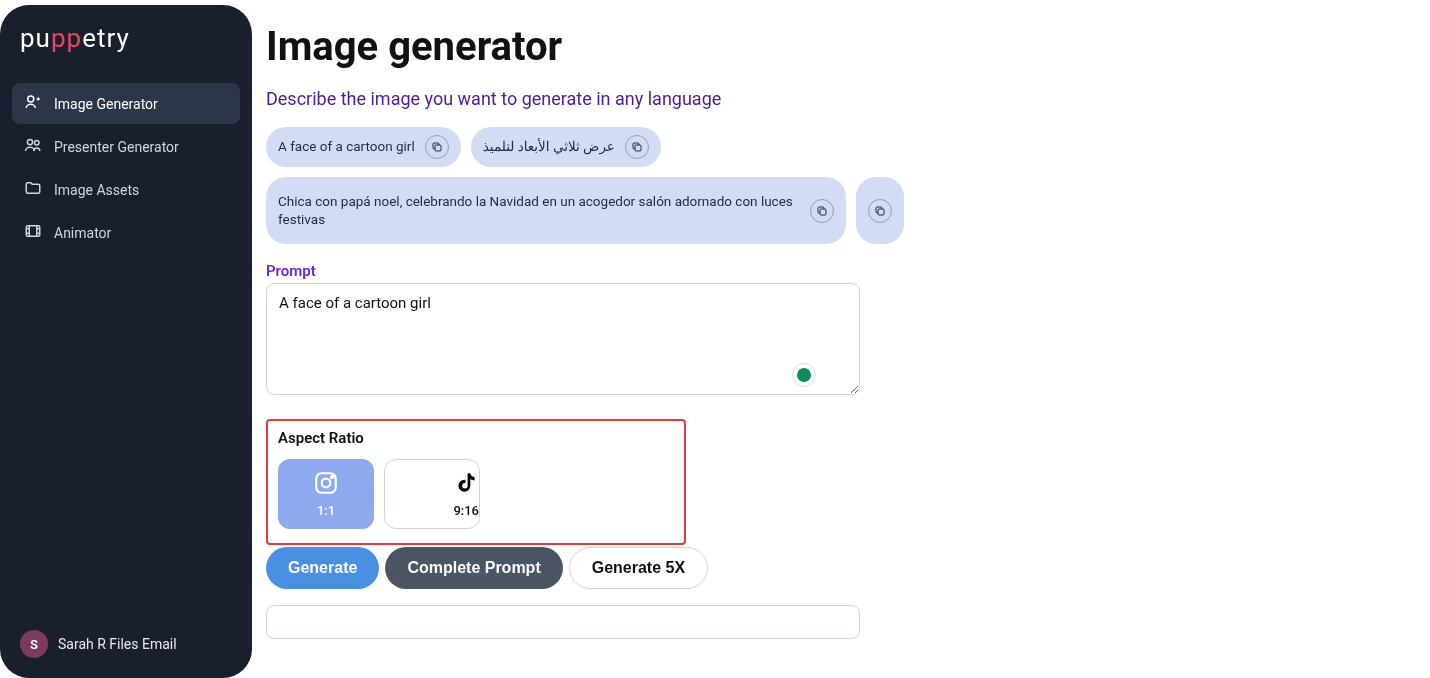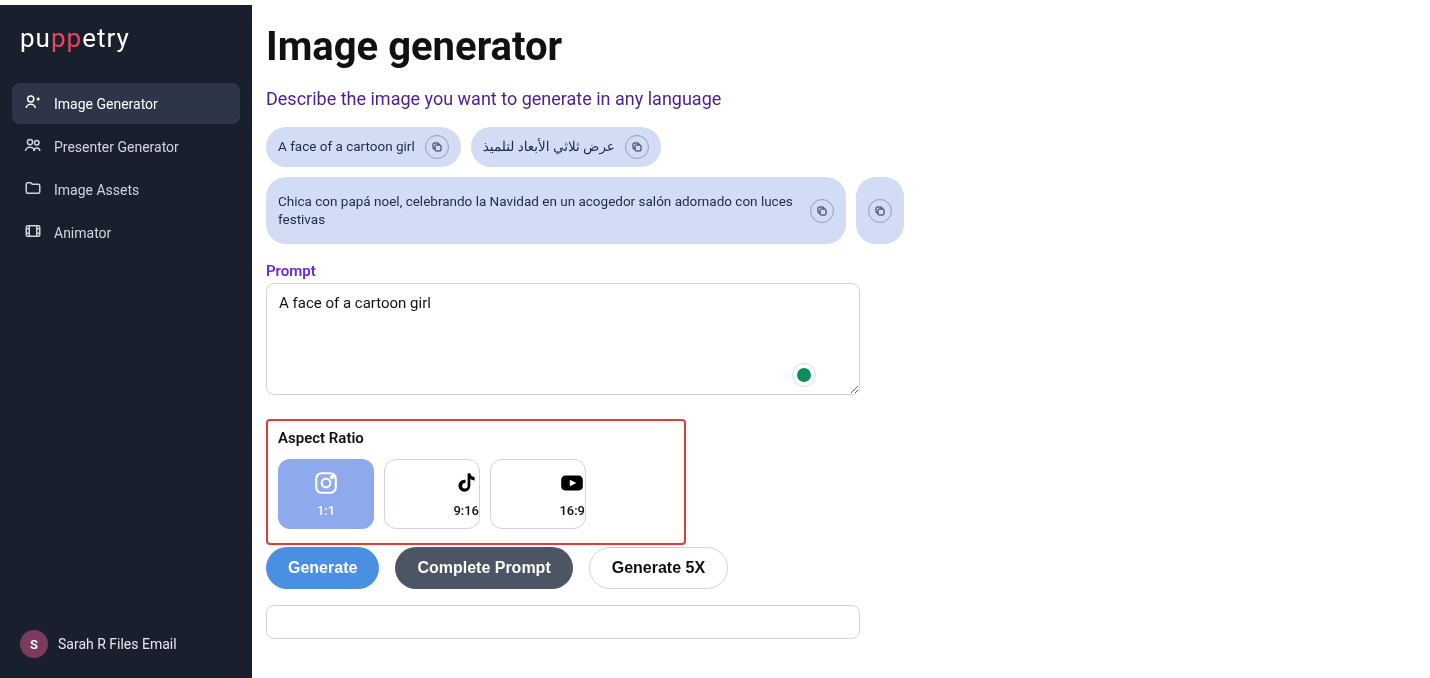--- a/index.html
+++ b/index.html
@@ -1,20 +1,20 @@
 <!DOCTYPE html>
 <html><head>
 <meta charset="utf-8">
 <style>
 * { box-sizing: border-box; margin: 0; padding: 0; }
 body { font-family: -apple-system, BlinkMacSystemFont, "Segoe UI", Roboto, sans-serif; background: #fff; width: 1430px; height: 678px; overflow: hidden; }
 
 .app { display: flex; height: 678px; padding-top: 5px; }
 
-.sidebar { width: 252px; background: #1a1f2e; color: #fff; display: flex; flex-direction: column; padding: 12px; }
+.sidebar { width: 252px; background: #1a1f2e; color: #fff; display: flex; flex-direction: column; padding: 12px; border-radius: 29px; }
 .logo { font-size: 26px; font-weight: 400; letter-spacing: 1px; padding: 6px 8px 18px 8px; color: #fff; }
 .logo .pp { color: #e94560; }
 
 .nav { display: flex; flex-direction: column; gap: 2px; margin-top: 12px; }
 .nav-item { display: flex; align-items: center; gap: 12px; padding: 10px 12px; border-radius: 8px; cursor: pointer; color: #d0d4dc; font-size: 14px; }
 .nav-item.active { background: #2d3548; color: #fff; }
 .nav-item svg { width: 18px; height: 18px; flex: 0 0 18px; }
 
 .user-area { margin-top: auto; display: flex; align-items: center; gap: 10px; padding: 8px; }
 .avatar { width: 28px; height: 28px; border-radius: 50%; background: #7c3a5f; display: flex; align-items: center; justify-content: center; font-size: 13px; font-weight: 600; color: #fff; }
@@ -38,21 +38,21 @@
 .grammar-badge::after { content: ""; width: 14px; height: 14px; border-radius: 50%; background: #0a8f5b; }
 
 .aspect-box { border: 2.5px solid #e13b3b; border-radius: 4px; padding: 8px 10px 14px 10px; max-width: 420px; margin-bottom: 2px; }
 .aspect-title { font-size: 15px; font-weight: 600; color: #111; margin-bottom: 12px; }
 .ratio-row { display: flex; gap: 10px; }
 .ratio { width: 96px; height: 70px; border-radius: 12px; display: flex; flex-direction: column; align-items: center; justify-content: center; gap: 4px; cursor: pointer; font-size: 13px; font-weight: 500; }
 .ratio.selected { background: #8fa9ef; color: #fff; }
 .ratio.unsel { border: 1px solid #cfd4dc; background: #fff; color: #111; align-items: flex-end; }
 .ratio svg { width: 26px; height: 26px; }
 
-.buttons { display: flex; gap: 16px; margin-bottom: 16px; }
+.buttons { display: flex; gap: 6px; margin-bottom: 16px; }
 .btn { padding: 11px 22px; border-radius: 22px; font-size: 16px; font-weight: 600; border: none; cursor: pointer; }
 .btn-primary { background: #4a90e2; color: #fff; }
 .btn-secondary { background: #4b5563; color: #fff; }
 .btn-outline { background: #fff; color: #111; border: 1px solid #cfd4dc; }
 
 .advanced { max-width: 594px; border: 1px solid #cfd4dc; border-radius: 8px; padding: 16px 18px; display: flex; justify-content: space-between; align-items: center; cursor: pointer; }
 </style>
 </head>
 <body>
 
@@ -169,29 +169,20 @@
           <span>1:1</span>
         </div>
         <div class="ratio unsel">
           <span>
             <svg viewBox="0 0 24 24" fill="#000">
                 <path d="M16 3c.3 2 1.8 3.5 4 3.7v3c-1.5 0-3-.5-4-1.3v6.1a5.5 5.5 0 1 1-5.5-5.5c.3 0 .7 0 1 .1v3a2.5 2.5 0 1 0 2 2.4V3h2.5z"></path>
               </svg>
           </span>
           <span>9:16</span>
         </div>
-        <div class="ratio unsel">
-          <span>
-            <svg viewBox="0 0 24 24" fill="#000">
-                <rect x="2" y="5" width="20" height="14" rx="4"></rect>
-                <path d="M10 9l6 3-6 3V9z" fill="#fff"></path>
-              </svg>
-          </span>
-          <span>16:9</span>
-        </div>
       </div>
     </div>
 
     <div class="buttons">
       <button class="btn btn-primary">Generate</button>
       <button class="btn btn-secondary">Complete Prompt</button>
       <button class="btn btn-outline">Generate 5X</button>
     </div>
 
     <div class="advanced">

